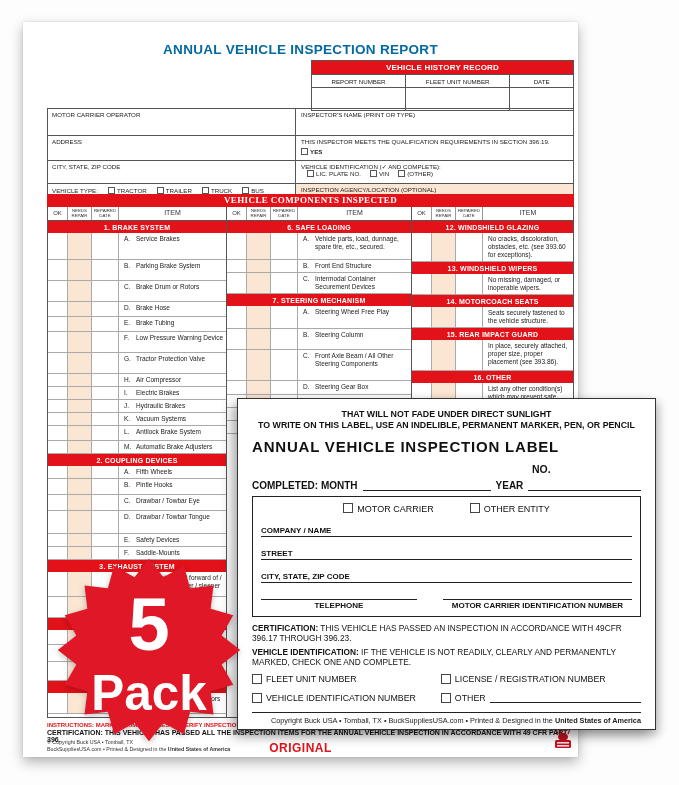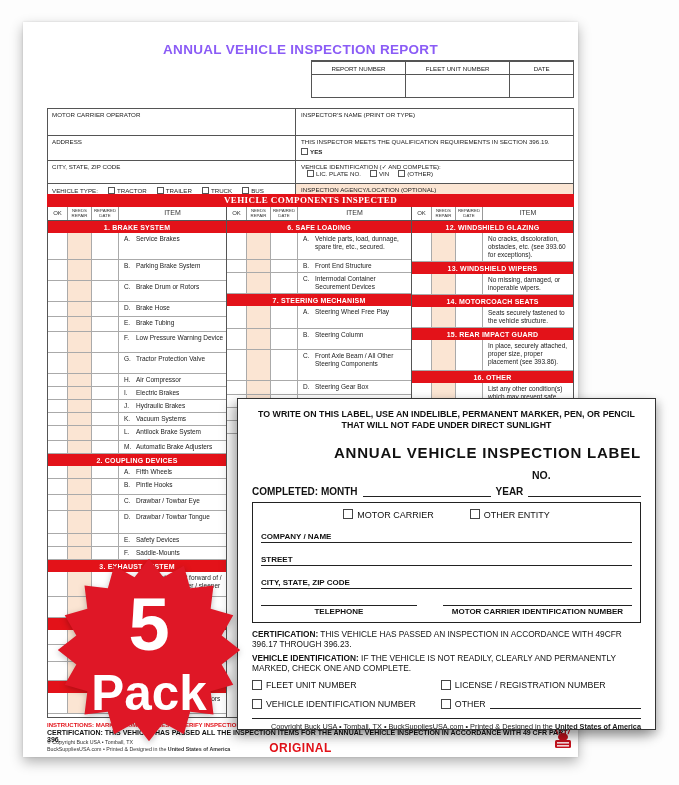--- a/index.html
+++ b/index.html
@@ -1,19 +1,19 @@
 <!DOCTYPE html>
 <html style="--red: #e31219; --peach: #fbe5d3;"><head>
 <meta charset="utf-8">
 <style>
   html,body{margin:0;padding:0;}
   body{width:679px;height:785px;position:relative;background:#fdfdfd;font-family:"Liberation Sans",sans-serif;overflow:hidden;}
   .paper{position:absolute;left:23px;top:22px;width:555px;height:735px;background:#fff;
          box-shadow:0 5px 12px rgba(0,0,0,.30),0 0 2px rgba(0,0,0,.12);z-index:1;color:#222;}
-  .title{position:absolute;top:20px;left:0;width:100%;text-align:center;font-size:13.5px;font-weight:bold;letter-spacing:.3px;color:#8b5cf6;}
+  .title{position:absolute;top:20px;left:0;width:100%;text-align:center;font-size:13.5px;font-weight:bold;letter-spacing:.3px;color:#0369a1;}
   
   .vhr{position:absolute;top:38px;left:288px;width:263px;border:1px solid #555;box-sizing:border-box;background:#fff;}
   .vhr-header{background:var(--red);color:#fff;text-align:center;font-size:8px;font-weight:bold;padding:2px 0;letter-spacing:.2px;}
   .vhr-cols,.vhr-row{display:flex;border-top:1px solid #555;}
   .vhr-col{font-size:6.2px;text-align:center;padding:2.5px 0;border-right:1px solid #555;box-sizing:border-box;}
   .vhr-col:last-child,.vhr-cell:last-child{border-right:none;}
   .vhr-cell{height:22px;border-right:1px solid #555;box-sizing:border-box;}
   .w36{width:36%;} .w40{width:40%;} .w24{width:24%;}
   
   .info{position:absolute;top:86px;left:24px;width:527px;border:1px solid #555;box-sizing:border-box;font-size:6.2px;}
@@ -50,21 +50,21 @@
   .instr{position:absolute;left:24px;top:699px;font-size:6px;font-weight:bold;color:var(--red);}
   .certline{position:absolute;left:24px;top:707px;width:524px;font-size:7px;font-weight:bold;color:#111;}
   .copy{position:absolute;left:24px;top:717px;font-size:5.3px;line-height:7px;color:#333;}
   .original{position:absolute;left:0;top:719px;width:100%;text-align:center;font-size:12px;font-weight:bold;color:var(--red);letter-spacing:.5px;}
   .bucklogo{position:absolute;left:528px;top:706px;width:24px;height:22px;}
   
   .label-card{position:absolute;left:237px;top:398px;width:419px;height:332px;background:#fff;border:1px solid #333;
               box-shadow:-5px 6px 12px rgba(0,0,0,.30),3px 4px 9px rgba(0,0,0,.22);z-index:20;
               padding:10px 14px 6px;box-sizing:border-box;color:#111;}
   .lc-instr{text-align:center;font-size:8.8px;font-weight:bold;line-height:10.5px;}
-  .lc-title{text-align:right;font-size:15px;font-weight:bold;letter-spacing:.8px;margin-top:14px;}
+  .lc-title{text-align:left;font-size:15px;font-weight:bold;letter-spacing:.8px;margin-top:8px;}
   .lc-no{margin-top:8px;margin-left:280px;font-size:10.5px;font-weight:bold;}
   .lc-completed{display:flex;align-items:flex-end;font-size:10px;font-weight:bold;margin-top:5px;gap:5px;}
   .uline{border-bottom:1.2px solid #222;height:10px;}
   .ul-month{width:128px;} .ul-year{flex:1;}
   .lc-box{border:1.5px solid #222;margin-top:5px;padding:3px 8px 6px;}
   .lc-box-head{text-align:center;font-size:9.7px;}
   .lc-box-checks{display:flex;justify-content:center;gap:36px;margin-top:3px;font-size:9px;}
   .cb{display:inline-block;width:8px;height:8px;border:1px solid #444;margin-right:4px;vertical-align:-1px;background:#fff;}
   .lc-field{margin-top:12px;font-size:8px;font-weight:bold;border-bottom:1px solid #222;padding-bottom:1px;}
   .lc-telrow{display:flex;gap:26px;margin-top:16px;font-size:8px;font-weight:bold;text-align:center;}
@@ -82,20 +82,21 @@
   .badge svg{width:100%;height:100%;filter:drop-shadow(0 2px 3px rgba(0,0,0,.25));}
   .bold{font-weight:bold;}
 </style>
 </head>
 <body>
 
 <div class="paper">
   <div class="title">ANNUAL VEHICLE INSPECTION REPORT</div>
 
   <div class="vhr">
+    <div class="vhr-header">VEHICLE HISTORY RECORD</div>
     <div class="vhr-cols">
       <div class="vhr-col w36">REPORT NUMBER</div>
       <div class="vhr-col w40">FLEET UNIT NUMBER</div>
       <div class="vhr-col w24">DATE</div>
     </div>
     <div class="vhr-row">
       <div class="vhr-cell w36"></div>
       <div class="vhr-cell w40"></div>
       <div class="vhr-cell w24"></div>
     </div>
@@ -552,22 +553,22 @@
     <path d="M5 1 l2 5 M9 0 l1 6 M15 0 l-1 6 M19 1 l-2 5" stroke="#c5121d" stroke-width="1.1" fill="none"></path>
     <ellipse cx="12" cy="9" rx="5" ry="4" fill="#c5121d"></ellipse>
     <rect x="4" y="12" width="16" height="8" rx="1.5" fill="#c5121d"></rect>
     <rect x="6" y="14" width="12" height="1.6" fill="#fff" opacity=".85"></rect>
     <rect x="6" y="17" width="12" height="1.6" fill="#fff" opacity=".85"></rect>
   </svg>
 </div>
 
 <div class="label-card">
   <div class="lc-instr">
+    <div>THAT WILL NOT FADE UNDER DIRECT SUNLIGHT</div>
     <div>TO WRITE ON THIS LABEL, USE AN INDELIBLE, PERMANENT MARKER, PEN, OR PENCIL</div>
-    <div>THAT WILL NOT FADE UNDER DIRECT SUNLIGHT</div>
   </div>
   <div class="lc-title">ANNUAL VEHICLE INSPECTION LABEL</div>
   <div class="lc-no">NO.</div>
   <div class="lc-completed">
     <span>COMPLETED: MONTH</span>
     <span class="uline ul-month"></span>
     <span>YEAR</span>
     <span class="uline ul-year"></span>
   </div>
   <div class="lc-box">

